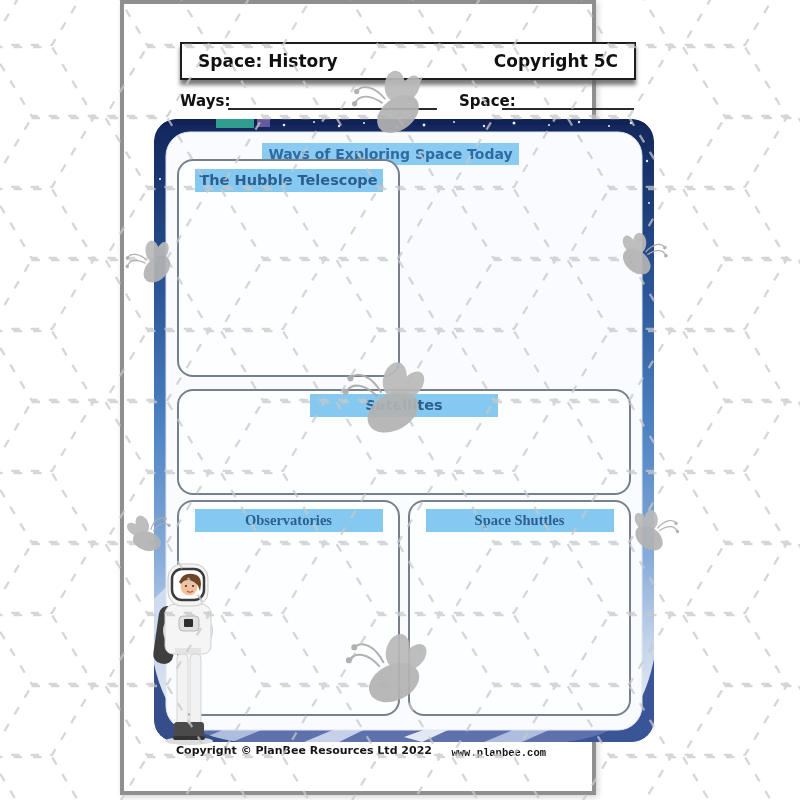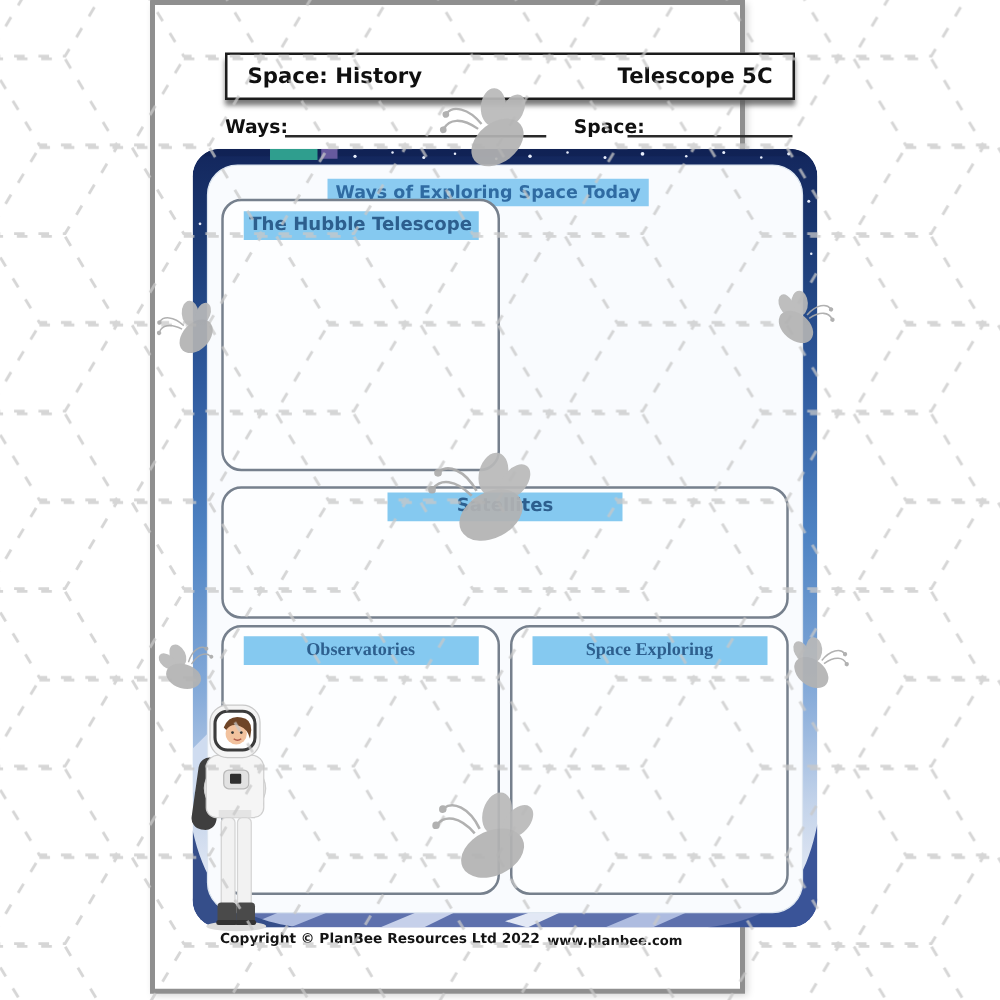--- a/index.html
+++ b/index.html
@@ -44,37 +44,37 @@
   .b5{left:254px;top:381px;width:223px;height:216px;}
   .band{
     position:absolute;top:8px;left:50%;transform:translateX(-50%);
     width:188px;height:23px;background:#85c9f0;color:#2d5f8e;
     font-size:14.5px;font-weight:bold;text-align:center;line-height:23px;white-space:nowrap;
   }
   .b3 .band{top:3px;}
   .b4 .band,.b5 .band{top:7px;font-family:Liberation Serif, serif;}
   
   .copyright{position:absolute;left:52px;top:740px;font-size:11px;font-weight:bold;color:#141414;}
-  .website{position:absolute;right:46px;top:743px;font-size:10.5px;font-weight:bold;color:#141414;}
+  .website{position:absolute;right:46px;top:743px;font-size:10.5px;font-weight:bold;color:#141414;font-family:Liberation Mono, monospace;}
   
   .astronaut{position:absolute;left:28px;top:558px;z-index:3;}
   
   .hexes{position:absolute;left:0;top:0;z-index:5;pointer-events:none;}
   .bee{position:absolute;z-index:6;pointer-events:none;opacity:.92;}
 </style>
 </head>
 <body>
 
 <div class="canvas">
 
   <div class="page">
 
     <div class="header-box">
       <span>Space: History</span>
-      <span>Telescope 5C</span>
+      <span>Copyright 5C</span>
     </div>
 
     <span class="nd-label" style="left:56px;top:88px;">Ways:</span>
     <span class="nd-line" style="left:104px;top:90px;width:209px;"></span>
     <span class="nd-label" style="left:335px;top:88px;">Space:</span>
     <span class="nd-line" style="left:378px;top:90px;width:132px;"></span>
 
     <div class="panel">
       <svg class="panel-art" width="500" height="623" viewBox="0 0 500 623">
         <defs>
@@ -135,21 +135,21 @@
       <div class="wbox b1">
         <div class="band">The Hubble Telescope</div>
       </div>
       <div class="wbox b3">
         <div class="band">Satellites</div>
       </div>
       <div class="wbox b4">
         <div class="band">Observatories</div>
       </div>
       <div class="wbox b5">
-        <div class="band">Space Exploring</div>
+        <div class="band">Space Shuttles</div>
       </div>
     </div>
 
     <svg class="astronaut" width="72" height="184" viewBox="0 0 72 184">
       <ellipse cx="37" cy="179" rx="24" ry="4" fill="#dcdcdc"></ellipse>
       <rect x="4" y="44" width="20" height="58" rx="9" fill="#3f3f3f" transform="rotate(8 14 73)"></rect>
       <path d="M25,50 C13,56 9,66 13,76 L19,82 C15,70 19,60 28,56 Z" fill="#f0f0f0" stroke="#cfcfcf"></path>
       <path d="M47,50 C59,56 63,66 59,76 L53,82 C57,70 53,60 44,56 Z" fill="#f0f0f0" stroke="#cfcfcf"></path>
       <circle cx="18" cy="81" r="5" fill="#474747"></circle>
       <circle cx="54" cy="81" r="5" fill="#474747"></circle>

